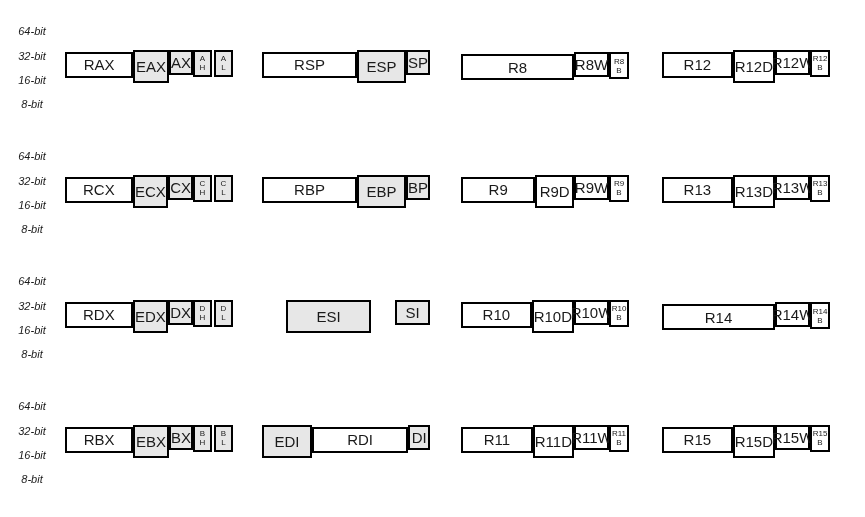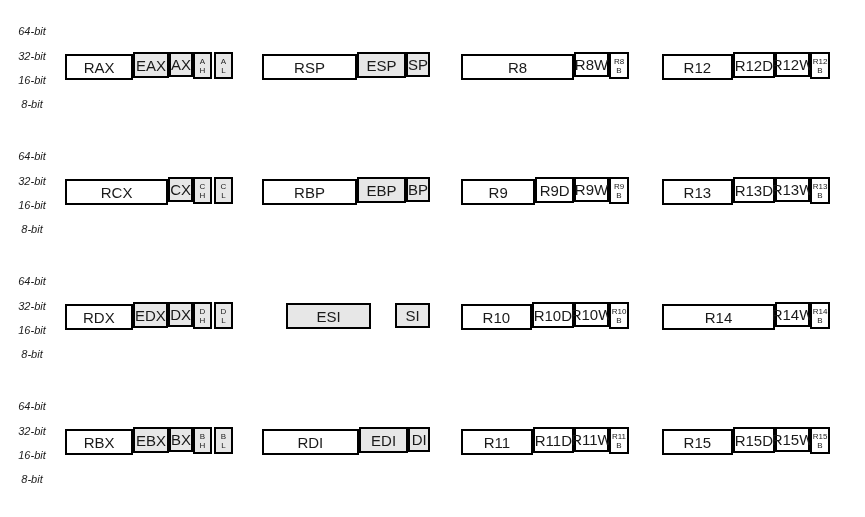--- a/index.html
+++ b/index.html
@@ -34,21 +34,21 @@
   .block.c3{margin-left:31px;}
   .block.c4{margin-left:33px;}
   .rbox{
     box-sizing:border-box;
     border:2px solid var(--border);
     background:var(--plain);
     display:flex;align-items:center;justify-content:center;
     font-size:15px;line-height:1;
   }
   .b64{width:168px;height:26px;}
-  .b32{width:85px;height:26px;margin-left:auto;margin-top:-2px;}
+  .b32{width:85px;height:33px;margin-left:auto;margin-top:-2px;}
   .b16{width:35px;height:25px;margin-left:auto;margin-top:-2px;}
   .b8row{display:flex;justify-content:flex-end;margin-top:-2px;gap:2px;}
   .b8{height:27px;flex-direction:column;font-size:8px;}
   .b8 span{display:block;line-height:9px;text-align:center;}
   .b8pair{width:19px;}
   .b8single{width:20px;}
   .shaded .b32,.shaded .b16,.shaded .b8{background:var(--shaded);}
 </style>
 </head>
 <body>
@@ -129,20 +129,23 @@
       <div class="labels">
         <div class="lab lab0">64-bit</div>
         <div class="lab lab1">32-bit</div>
         <div class="lab lab2">16-bit</div>
         <div class="lab lab3">8-bit</div>
       </div>
       <div class="block c1 shaded">
         <div class="rbox b64">
           <span>RCX</span>
         </div>
+        <div class="rbox b32">
+          <span>ECX</span>
+        </div>
         <div class="rbox b16">
           <span>CX</span>
         </div>
         <div class="b8row">
           <div class="rbox b8 b8pair">
             <span>C</span>
             <span>H</span>
           </div>
           <div class="rbox b8 b8pair">
             <span>C</span>
@@ -286,25 +289,25 @@
             <span>B</span>
             <span>H</span>
           </div>
           <div class="rbox b8 b8pair">
             <span>B</span>
             <span>L</span>
           </div>
         </div>
       </div>
       <div class="block c2 shaded">
+        <div class="rbox b32">
+          <span>EDI</span>
+        </div>
         <div class="rbox b64">
           <span>RDI</span>
-        </div>
-        <div class="rbox b32">
-          <span>EDI</span>
         </div>
         <div class="rbox b16">
           <span>DI</span>
         </div>
       </div>
       <div class="block c3">
         <div class="rbox b64">
           <span>R11</span>
         </div>
         <div class="rbox b32">

